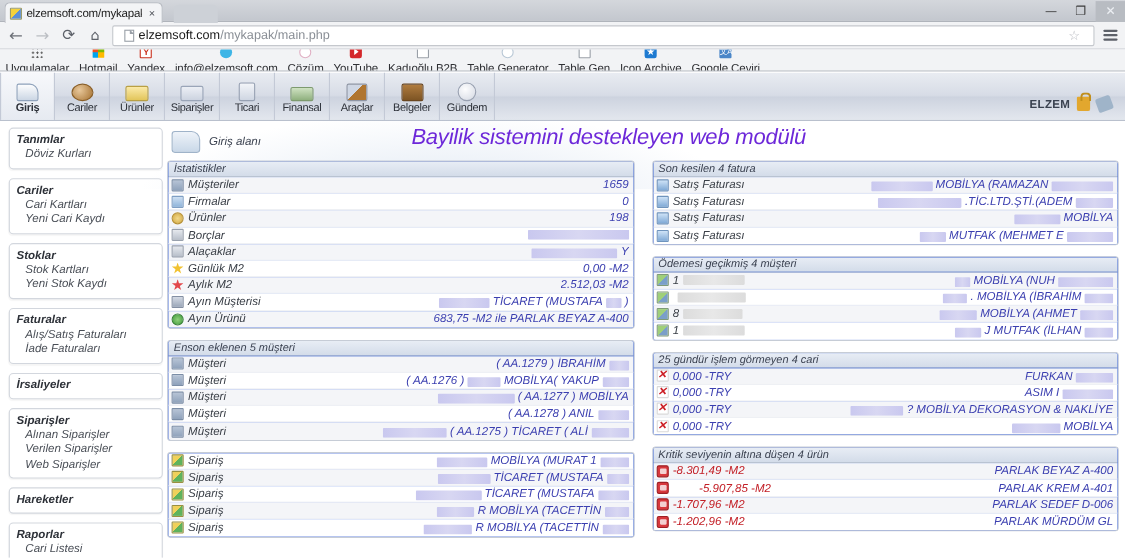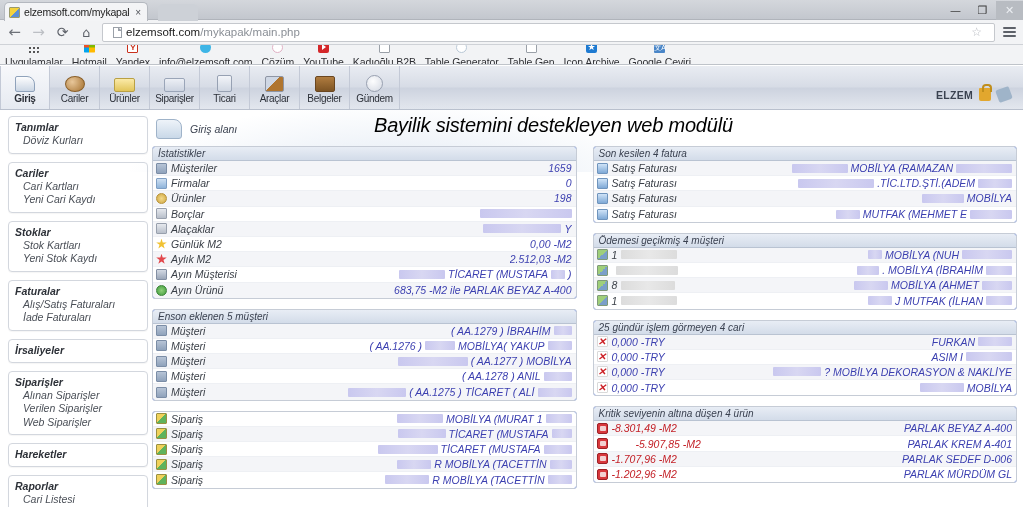--- a/index.html
+++ b/index.html
@@ -184,21 +184,21 @@
 
   .page-head { display: flex; align-items: center; height: 34px; position: relative; }
   .ph-ico {
     width: 26px; height: 20px; margin-left: 4px;
     background: linear-gradient(#eef3f9,#c9d8e8);
     border: 1px solid #9fb3c9; border-radius: 3px 8px 3px 3px;
   }
   .ph-lbl { font-size: 10.5px; color: #3b4250; margin-left: 8px; }
   .banner {
     position: absolute; left: 222px; top: 2px;
-    font-size: 20px; color: #000000; font-weight: normal;
+    font-size: 20px; color: #6d28d9; font-weight: normal;
     white-space: nowrap; letter-spacing: -.2px;
   }
 
   .cols { display: flex; gap: 16px; }
   .col { flex: 1 1 0; min-width: 0; }
 
   .panel {
     background: #1d4ed8; border: 1px solid #c6ccd6; border-radius: 3px;
     margin-bottom: 10px; overflow: hidden;
   }
@@ -214,21 +214,21 @@
     padding: 0 4px 0 3px; gap: 4px;
     border-bottom: 1px solid #eef0f4;
     background: #fff;
   }
   .row:nth-child(even) { background: #f4f5f8; }
   .row:last-child { border-bottom: none; }
   .r-ico { width: 11px; height: 11px; flex: 0 0 11px; border-radius: 1px; }
   .r-lbl { font-size: 10.5px; color: #3b4048; white-space: nowrap; }
   .r-val {
     margin-left: auto; font-size: 10.5px; color: #3b3fb0;
-    white-space: nowrap; display: flex; align-items: center; gap: 3px;
+    white-space: nowrap; display: flex; align-items: flex-end; gap: 3px;
     overflow: hidden;
   }
   .r-left-val { font-size: 10.5px; color: #3b3fb0; white-space: nowrap;
     display: flex; align-items: center; gap: 3px; }
 
   
   .redact {
     display: inline-block; height: 9px; border-radius: 1px;
     background: linear-gradient(90deg,#c9c8ef,#d8d7f2,#c9c8ef);
     vertical-align: middle;
@@ -366,20 +366,26 @@
           <span class="tb-ico">
             <span style="display: inline-block; width: 21px; height: 14px; background: linear-gradient(rgb(236, 239, 245), rgb(204, 211, 224)); border: 1px solid rgb(154, 165, 184); border-radius: 2px;"></span>
           </span>
           <span class="tb-lbl">Siparişler</span>
         </div>
         <div class="tb-item">
           <span class="tb-ico">
             <span style="display: inline-block; width: 15px; height: 17px; background: linear-gradient(rgb(243, 245, 249), rgb(207, 214, 226)); border: 1px solid rgb(151, 161, 179); border-radius: 2px;"></span>
           </span>
           <span class="tb-lbl">Ticari</span>
+        </div>
+        <div class="tb-item">
+          <span class="tb-ico">
+            <span style="display: inline-block; width: 21px; height: 13px; background: linear-gradient(rgb(207, 226, 194), rgb(143, 176, 126)); border: 1px solid rgb(125, 154, 110); border-radius: 2px;"></span>
+          </span>
+          <span class="tb-lbl">Finansal</span>
         </div>
         <div class="tb-item">
           <span class="tb-ico">
             <span style="display: inline-block; width: 19px; height: 16px; background: linear-gradient(135deg, rgb(207, 215, 228) 45%, rgb(176, 117, 47) 45%); border: 1px solid rgb(142, 149, 164); border-radius: 2px;"></span>
           </span>
           <span class="tb-lbl">Araçlar</span>
         </div>
         <div class="tb-item">
           <span class="tb-ico">
             <span style="display: inline-block; width: 20px; height: 16px; background: linear-gradient(rgb(176, 124, 63), rgb(125, 84, 36)); border: 1px solid rgb(106, 70, 32); border-radius: 2px;"></span>

